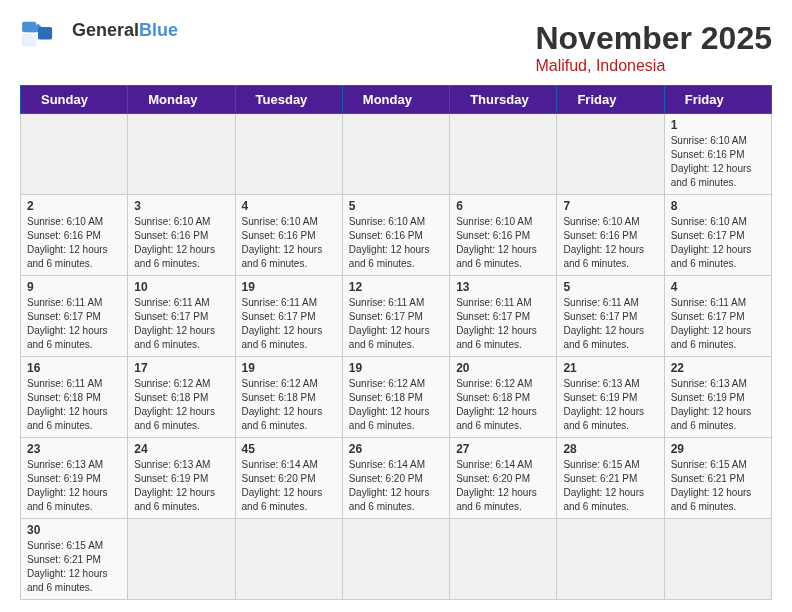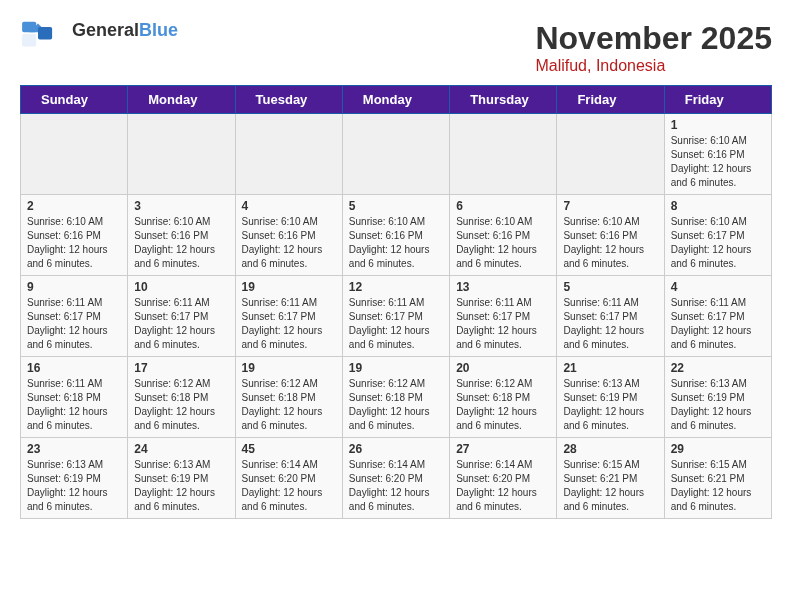--- a/index.html
+++ b/index.html
@@ -320,14 +320,29 @@
 and 6 minutes.</div>
         </td>
         <td>
           <span class="day-number">29</span>
           <div class="day-info" style="white-space: pre-line;">Sunrise: 6:15 AM
 Sunset: 6:21 PM
 Daylight: 12 hours
 and 6 minutes.</div>
         </td>
       </tr>
+      <tr>
+        <td>
+          <span class="day-number">30</span>
+          <div class="day-info" style="white-space: pre-line;">Sunrise: 6:15 AM
+Sunset: 6:21 PM
+Daylight: 12 hours
+and 6 minutes.</div>
+        </td>
+        <td class="empty"></td>
+        <td class="empty"></td>
+        <td class="empty"></td>
+        <td class="empty"></td>
+        <td class="empty"></td>
+        <td class="empty"></td>
+      </tr>
     </tbody>
 </table>
 
 </body></html>

